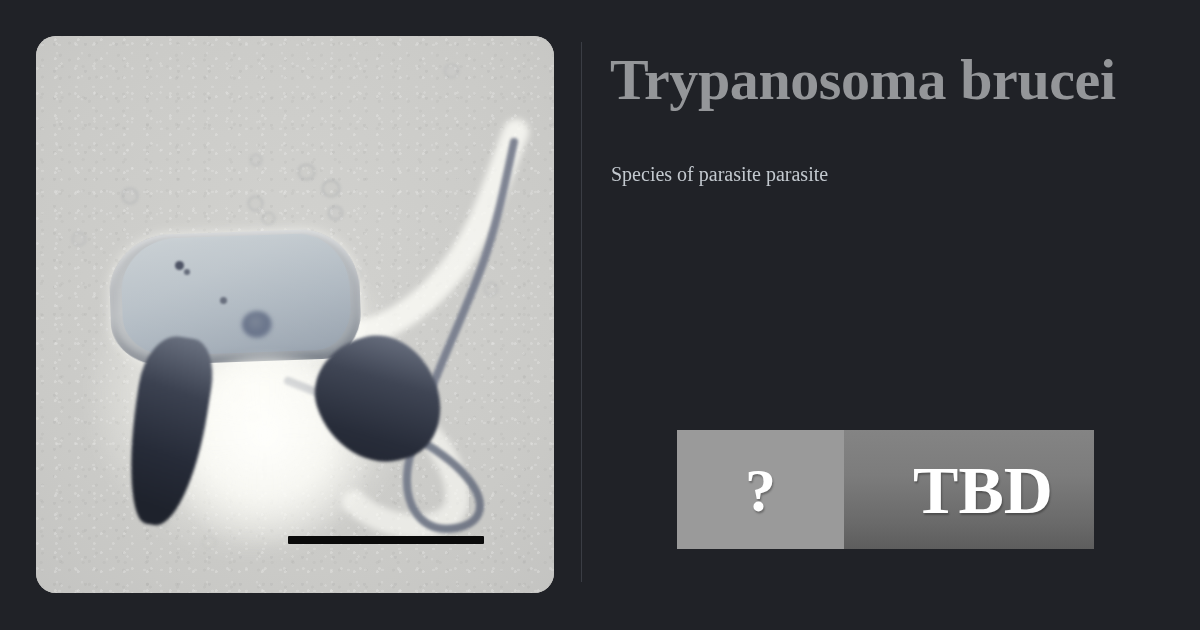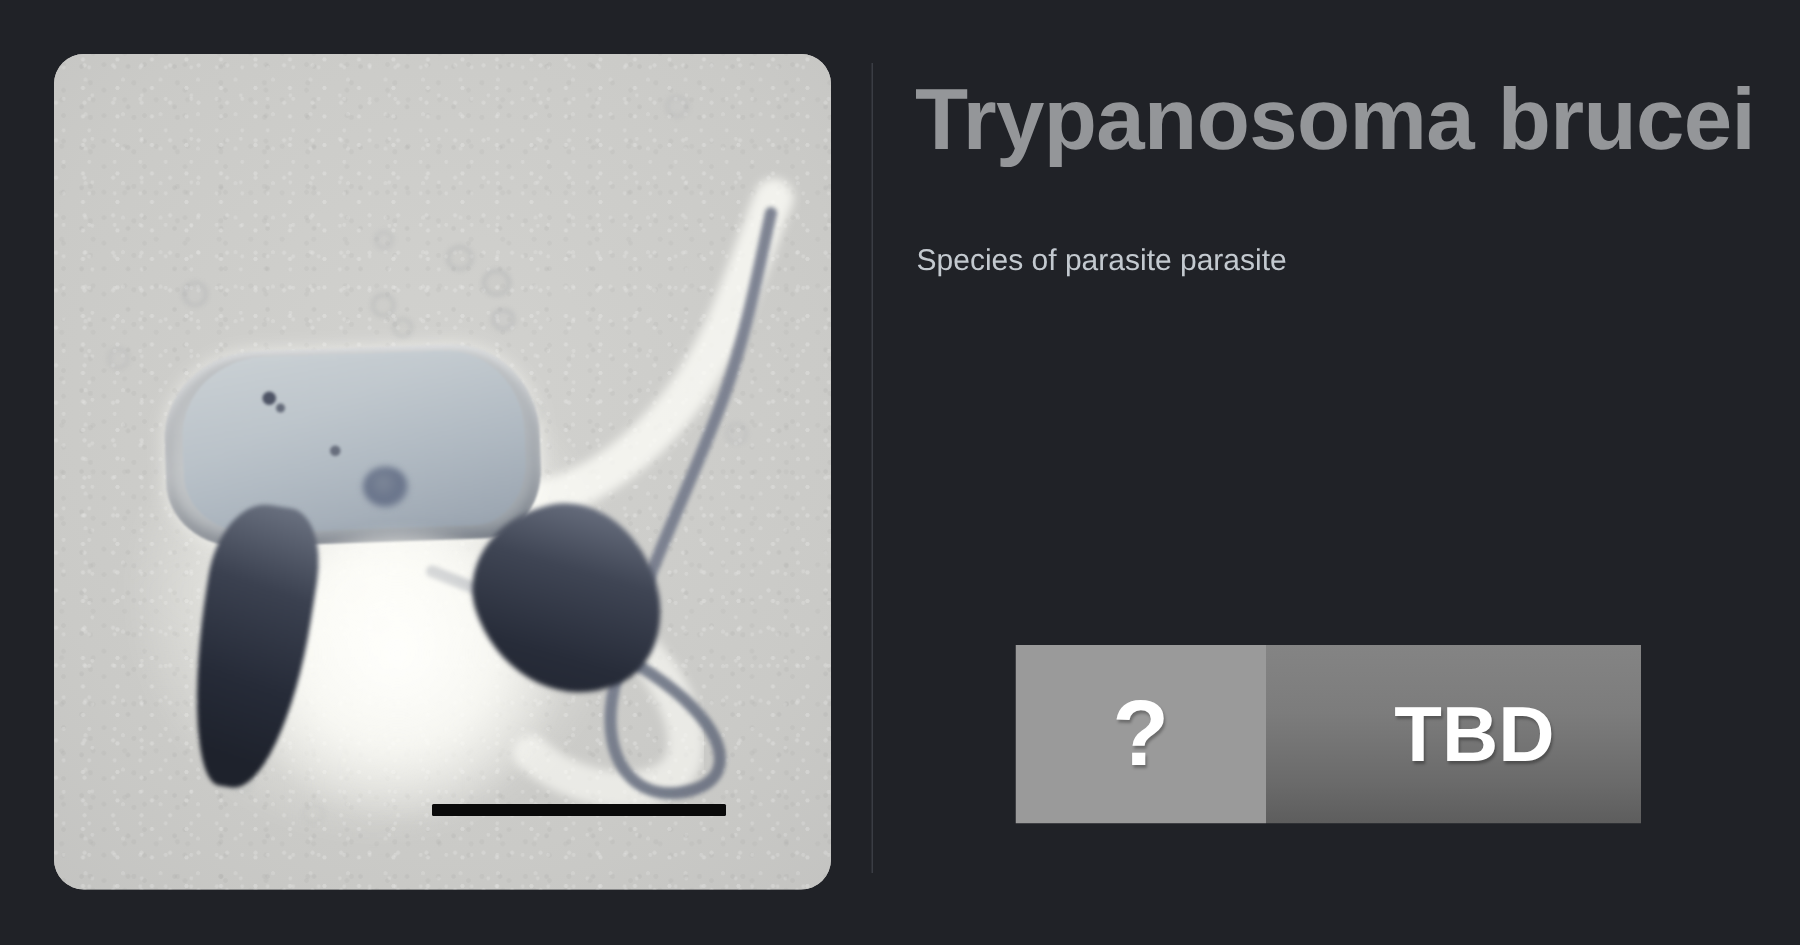--- a/index.html
+++ b/index.html
@@ -14,20 +14,21 @@
     font-family: "Liberation Sans", sans-serif;
     -webkit-font-smoothing: antialiased;
   }
 
   .card {
     position: relative;
     width: 1200px;
     height: 630px;
     background: #202227;
     box-sizing: border-box;
+    font-family: Liberation Serif, serif;
   }
 
   
   .media-pane {
     position: absolute;
     left: 36px;
     top: 36px;
     width: 518px;
     height: 557px;
     border-radius: 20px;
@@ -201,21 +202,21 @@
     color: #ffffff;
     line-height: 1;
     text-shadow: 1px 2px 2px rgba(0,0,0,.30);
   }
   .badge-right {
     flex: 1;
     background: linear-gradient(to bottom, #848484 0%, #7c7c7c 38%, #6a6a6a 78%, #5d5d5d 100%);
     display: flex; align-items: center; justify-content: center;
   }
   .badge-right-text {
-    font-size: 52px;
+    font-size: 68px;
     font-weight: 700;
     color: #ffffff;
     letter-spacing: 0px;
     line-height: 1;
     text-shadow: 1px 2px 2px rgba(0,0,0,.30);
     margin-left: 28px;
   }
 </style>
 </head>
 <body>

